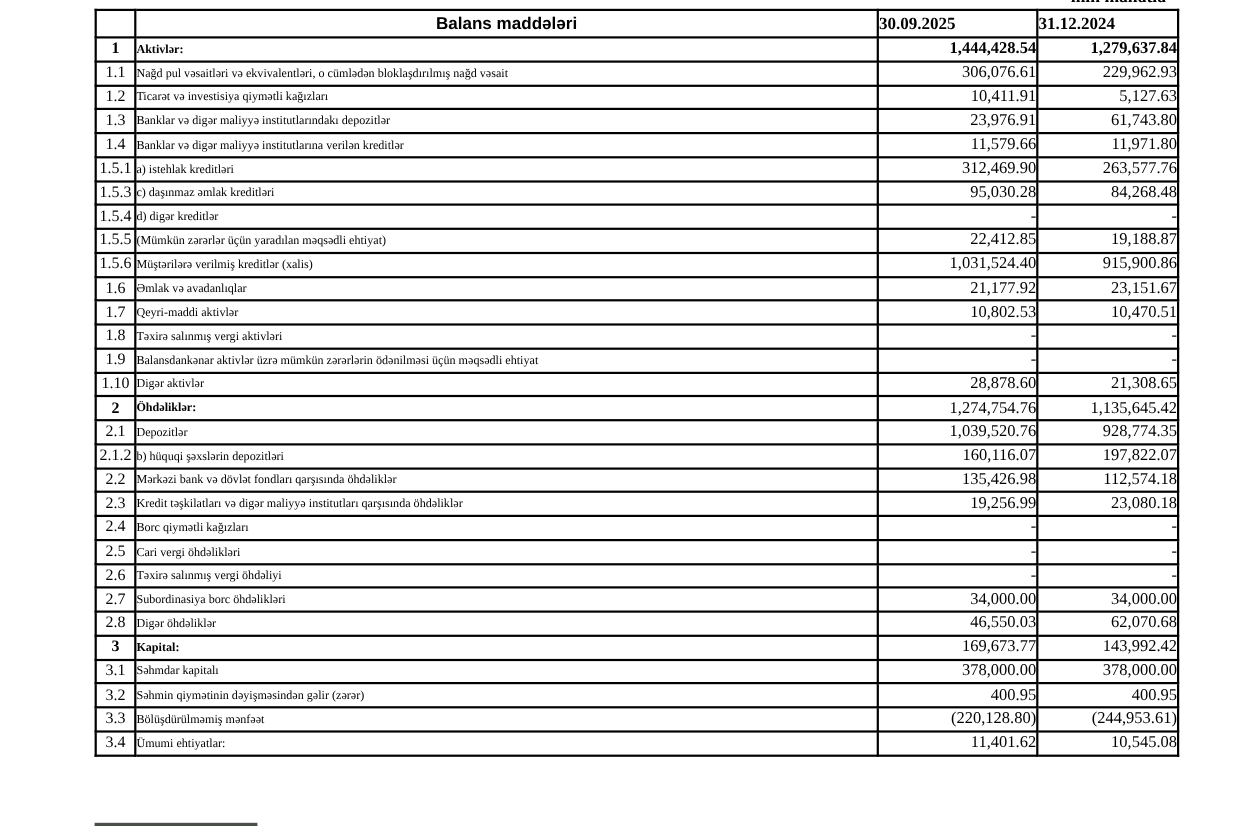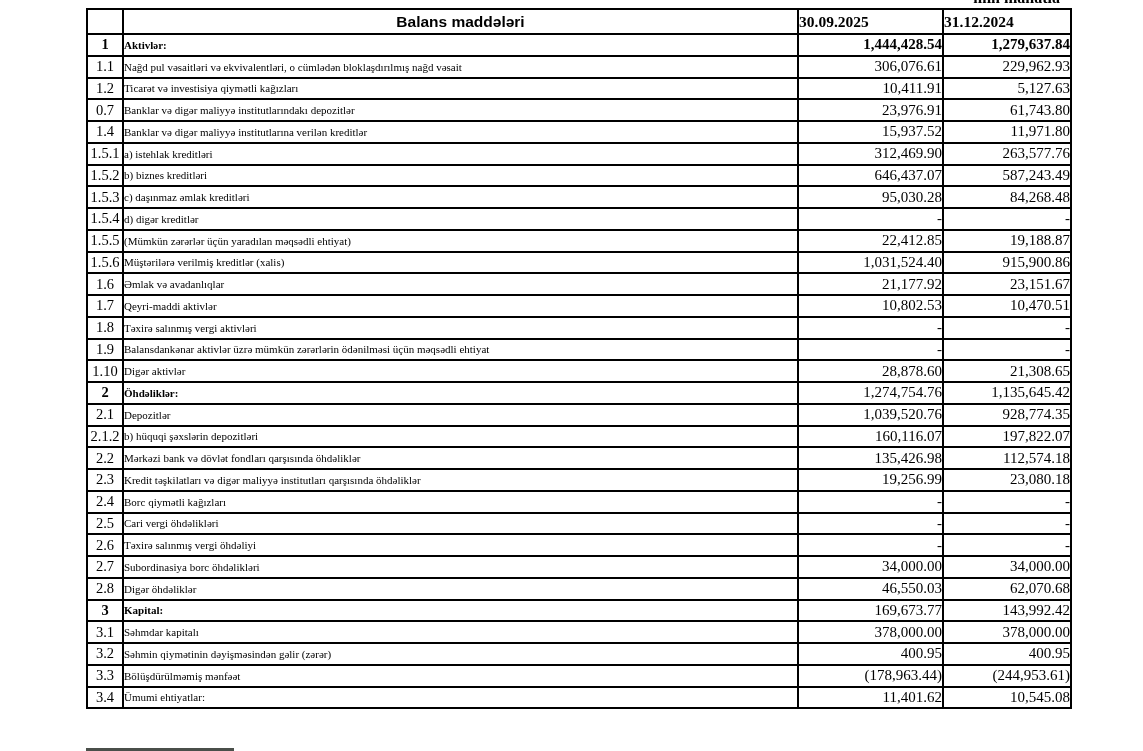--- a/index.html
+++ b/index.html
@@ -131,42 +131,36 @@
     <td class="cell-val">306,076.61</td>
     <td class="cell-val">229,962.93</td>
   </tr>
         <tr class="data-row">
     <td class="cell-num">1.2</td>
     <td class="cell-item">Ticarət və investisiya qiymətli kağızları</td>
     <td class="cell-val">10,411.91</td>
     <td class="cell-val">5,127.63</td>
   </tr>
         <tr class="data-row">
-    <td class="cell-num">0.7</td>
+    <td class="cell-num">1.3</td>
     <td class="cell-item">Banklar və digər maliyyə institutlarındakı depozitlər</td>
     <td class="cell-val">23,976.91</td>
     <td class="cell-val">61,743.80</td>
   </tr>
         <tr class="data-row">
     <td class="cell-num">1.4</td>
     <td class="cell-item">Banklar və digər maliyyə institutlarına verilən kreditlər</td>
-    <td class="cell-val">15,937.52</td>
+    <td class="cell-val">11,579.66</td>
     <td class="cell-val">11,971.80</td>
   </tr>
         <tr class="data-row">
     <td class="cell-num">1.5.1</td>
     <td class="cell-item">a) istehlak kreditləri</td>
     <td class="cell-val">312,469.90</td>
     <td class="cell-val">263,577.76</td>
-  </tr>
-        <tr class="data-row">
-    <td class="cell-num">1.5.2</td>
-    <td class="cell-item">b) biznes kreditləri</td>
-    <td class="cell-val">646,437.07</td>
-    <td class="cell-val">587,243.49</td>
   </tr>
         <tr class="data-row">
     <td class="cell-num">1.5.3</td>
     <td class="cell-item">c) daşınmaz əmlak kreditləri</td>
     <td class="cell-val">95,030.28</td>
     <td class="cell-val">84,268.48</td>
   </tr>
         <tr class="data-row">
     <td class="cell-num">1.5.4</td>
     <td class="cell-item">d) digər kreditlər</td>
@@ -289,21 +283,21 @@
   </tr>
         <tr class="data-row">
     <td class="cell-num">3.2</td>
     <td class="cell-item">Səhmin qiymətinin dəyişməsindən gəlir (zərər)</td>
     <td class="cell-val">400.95</td>
     <td class="cell-val">400.95</td>
   </tr>
         <tr class="data-row">
     <td class="cell-num">3.3</td>
     <td class="cell-item">Bölüşdürülməmiş mənfəət</td>
-    <td class="cell-val">(178,963.44)</td>
+    <td class="cell-val">(220,128.80)</td>
     <td class="cell-val">(244,953.61)</td>
   </tr>
         <tr class="data-row">
     <td class="cell-num">3.4</td>
     <td class="cell-item">Ümumi ehtiyatlar:</td>
     <td class="cell-val">11,401.62</td>
     <td class="cell-val">10,545.08</td>
   </tr>
       </tbody>
   </table>

